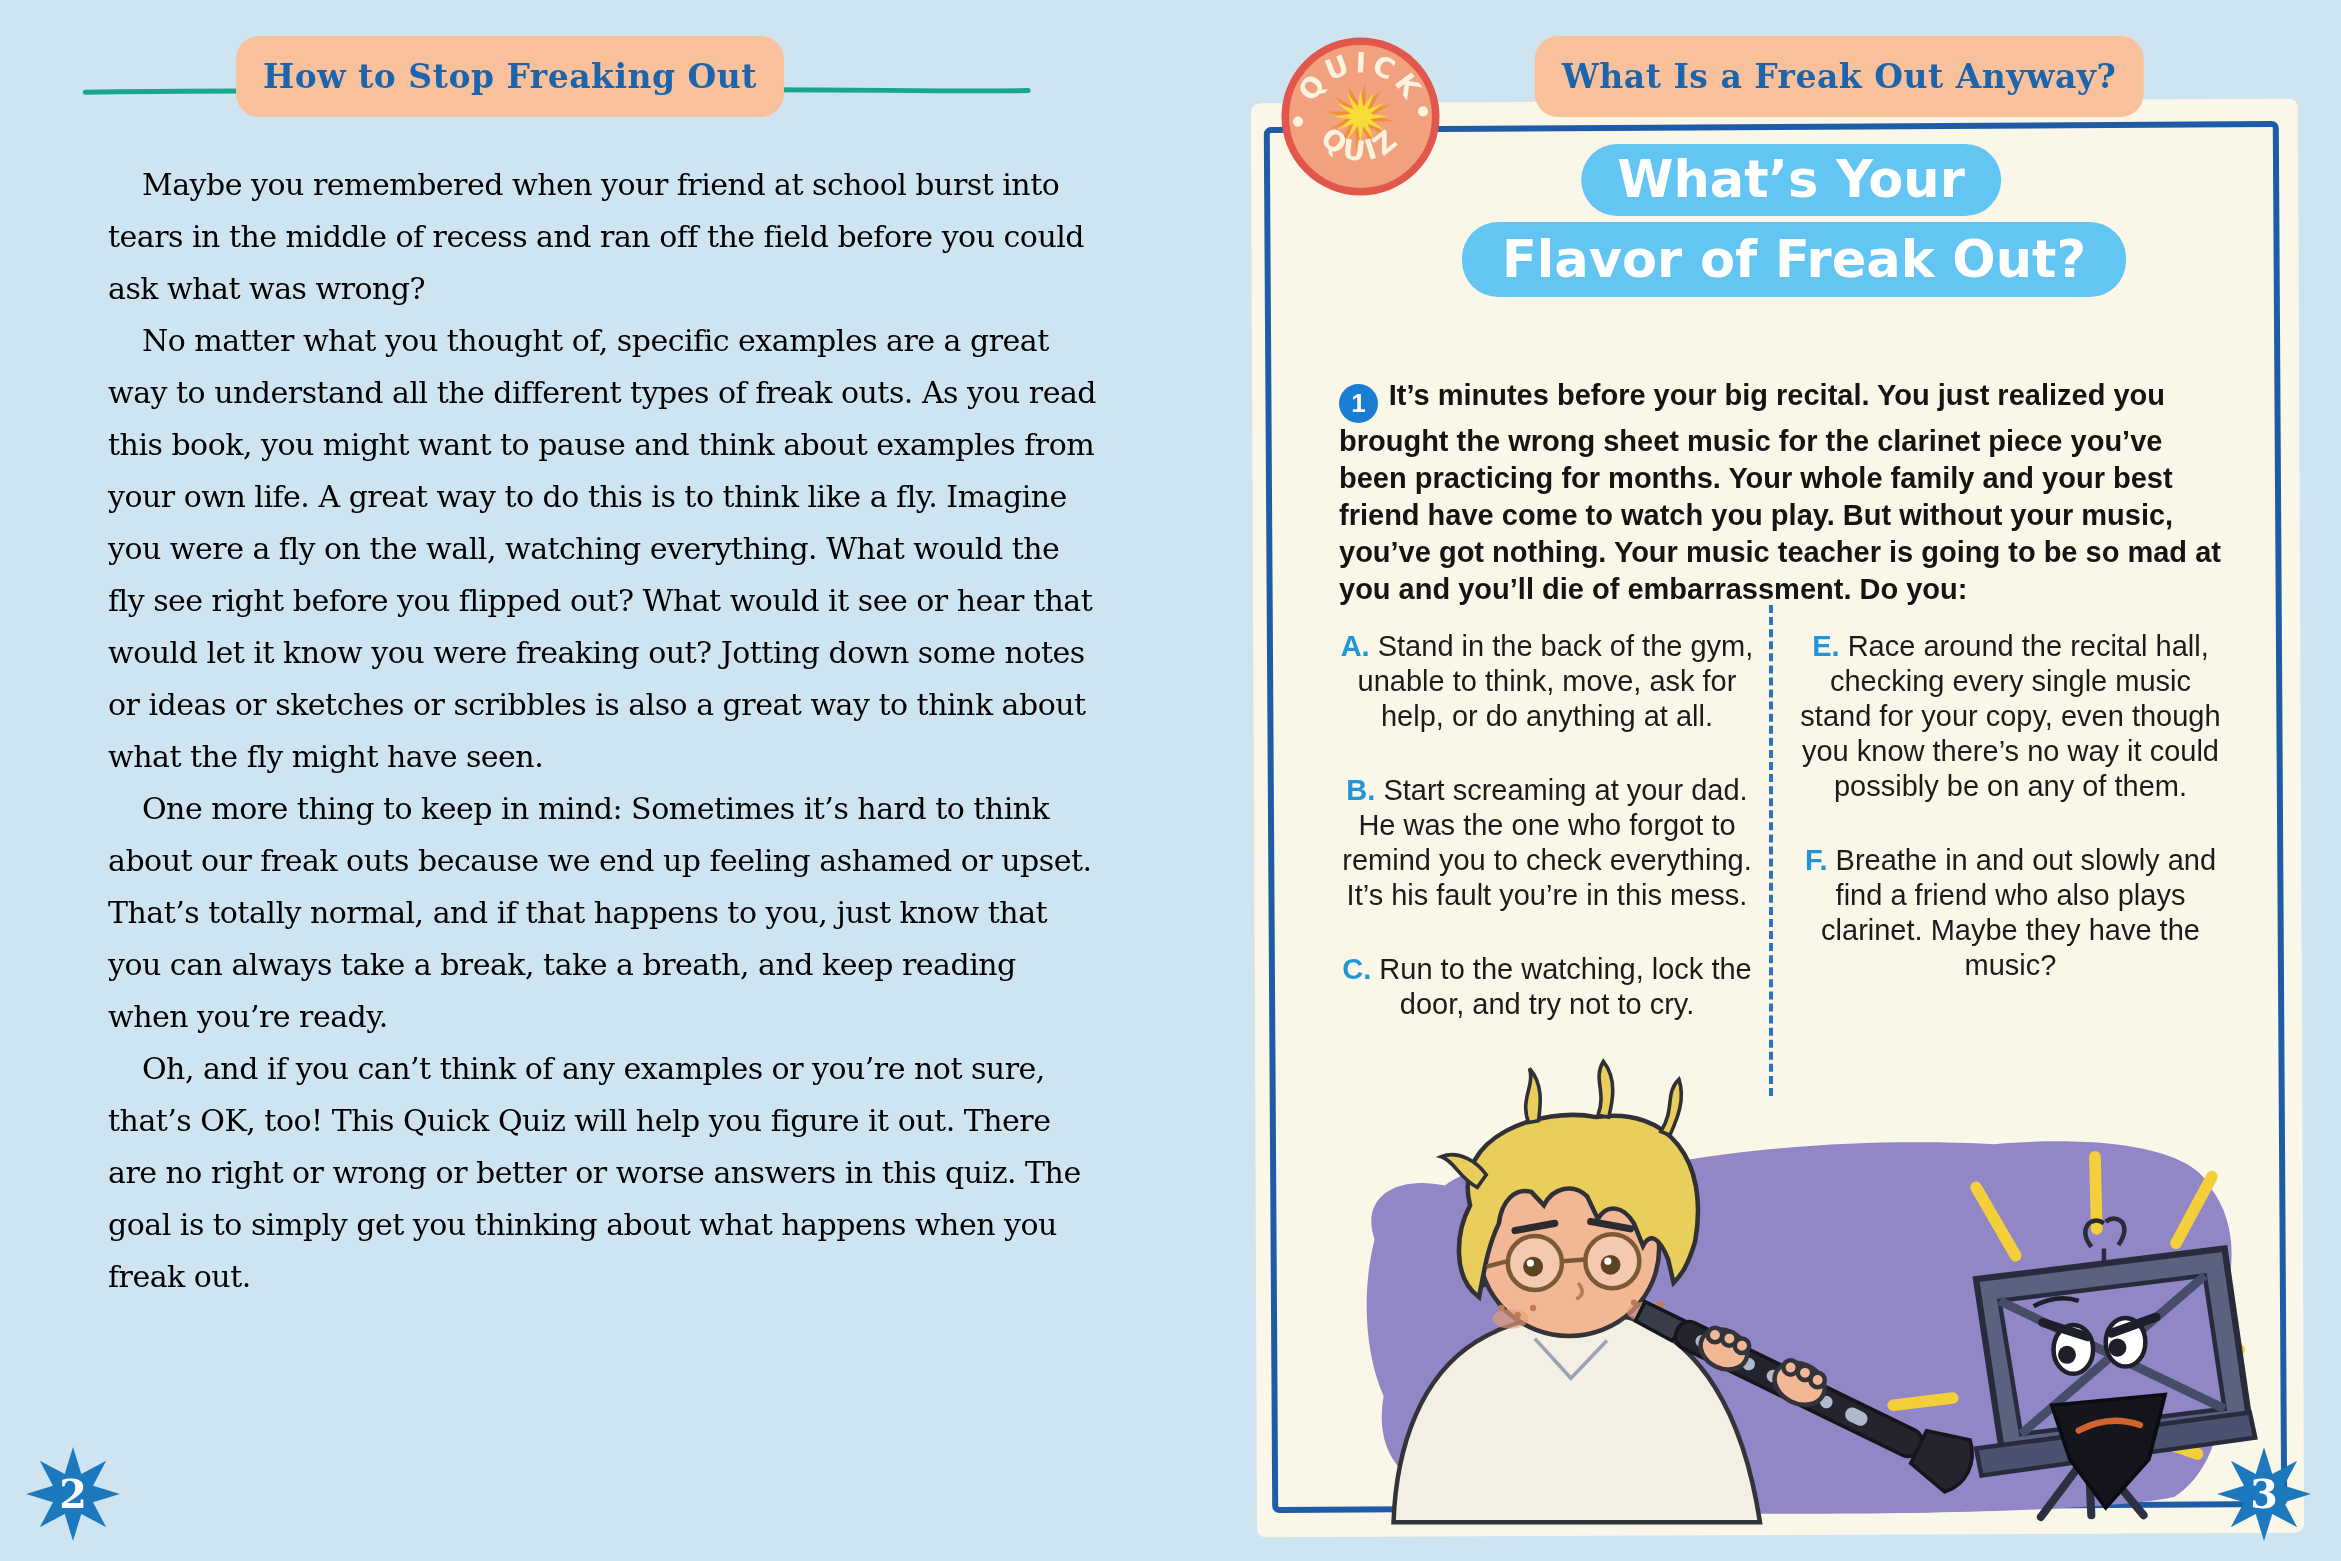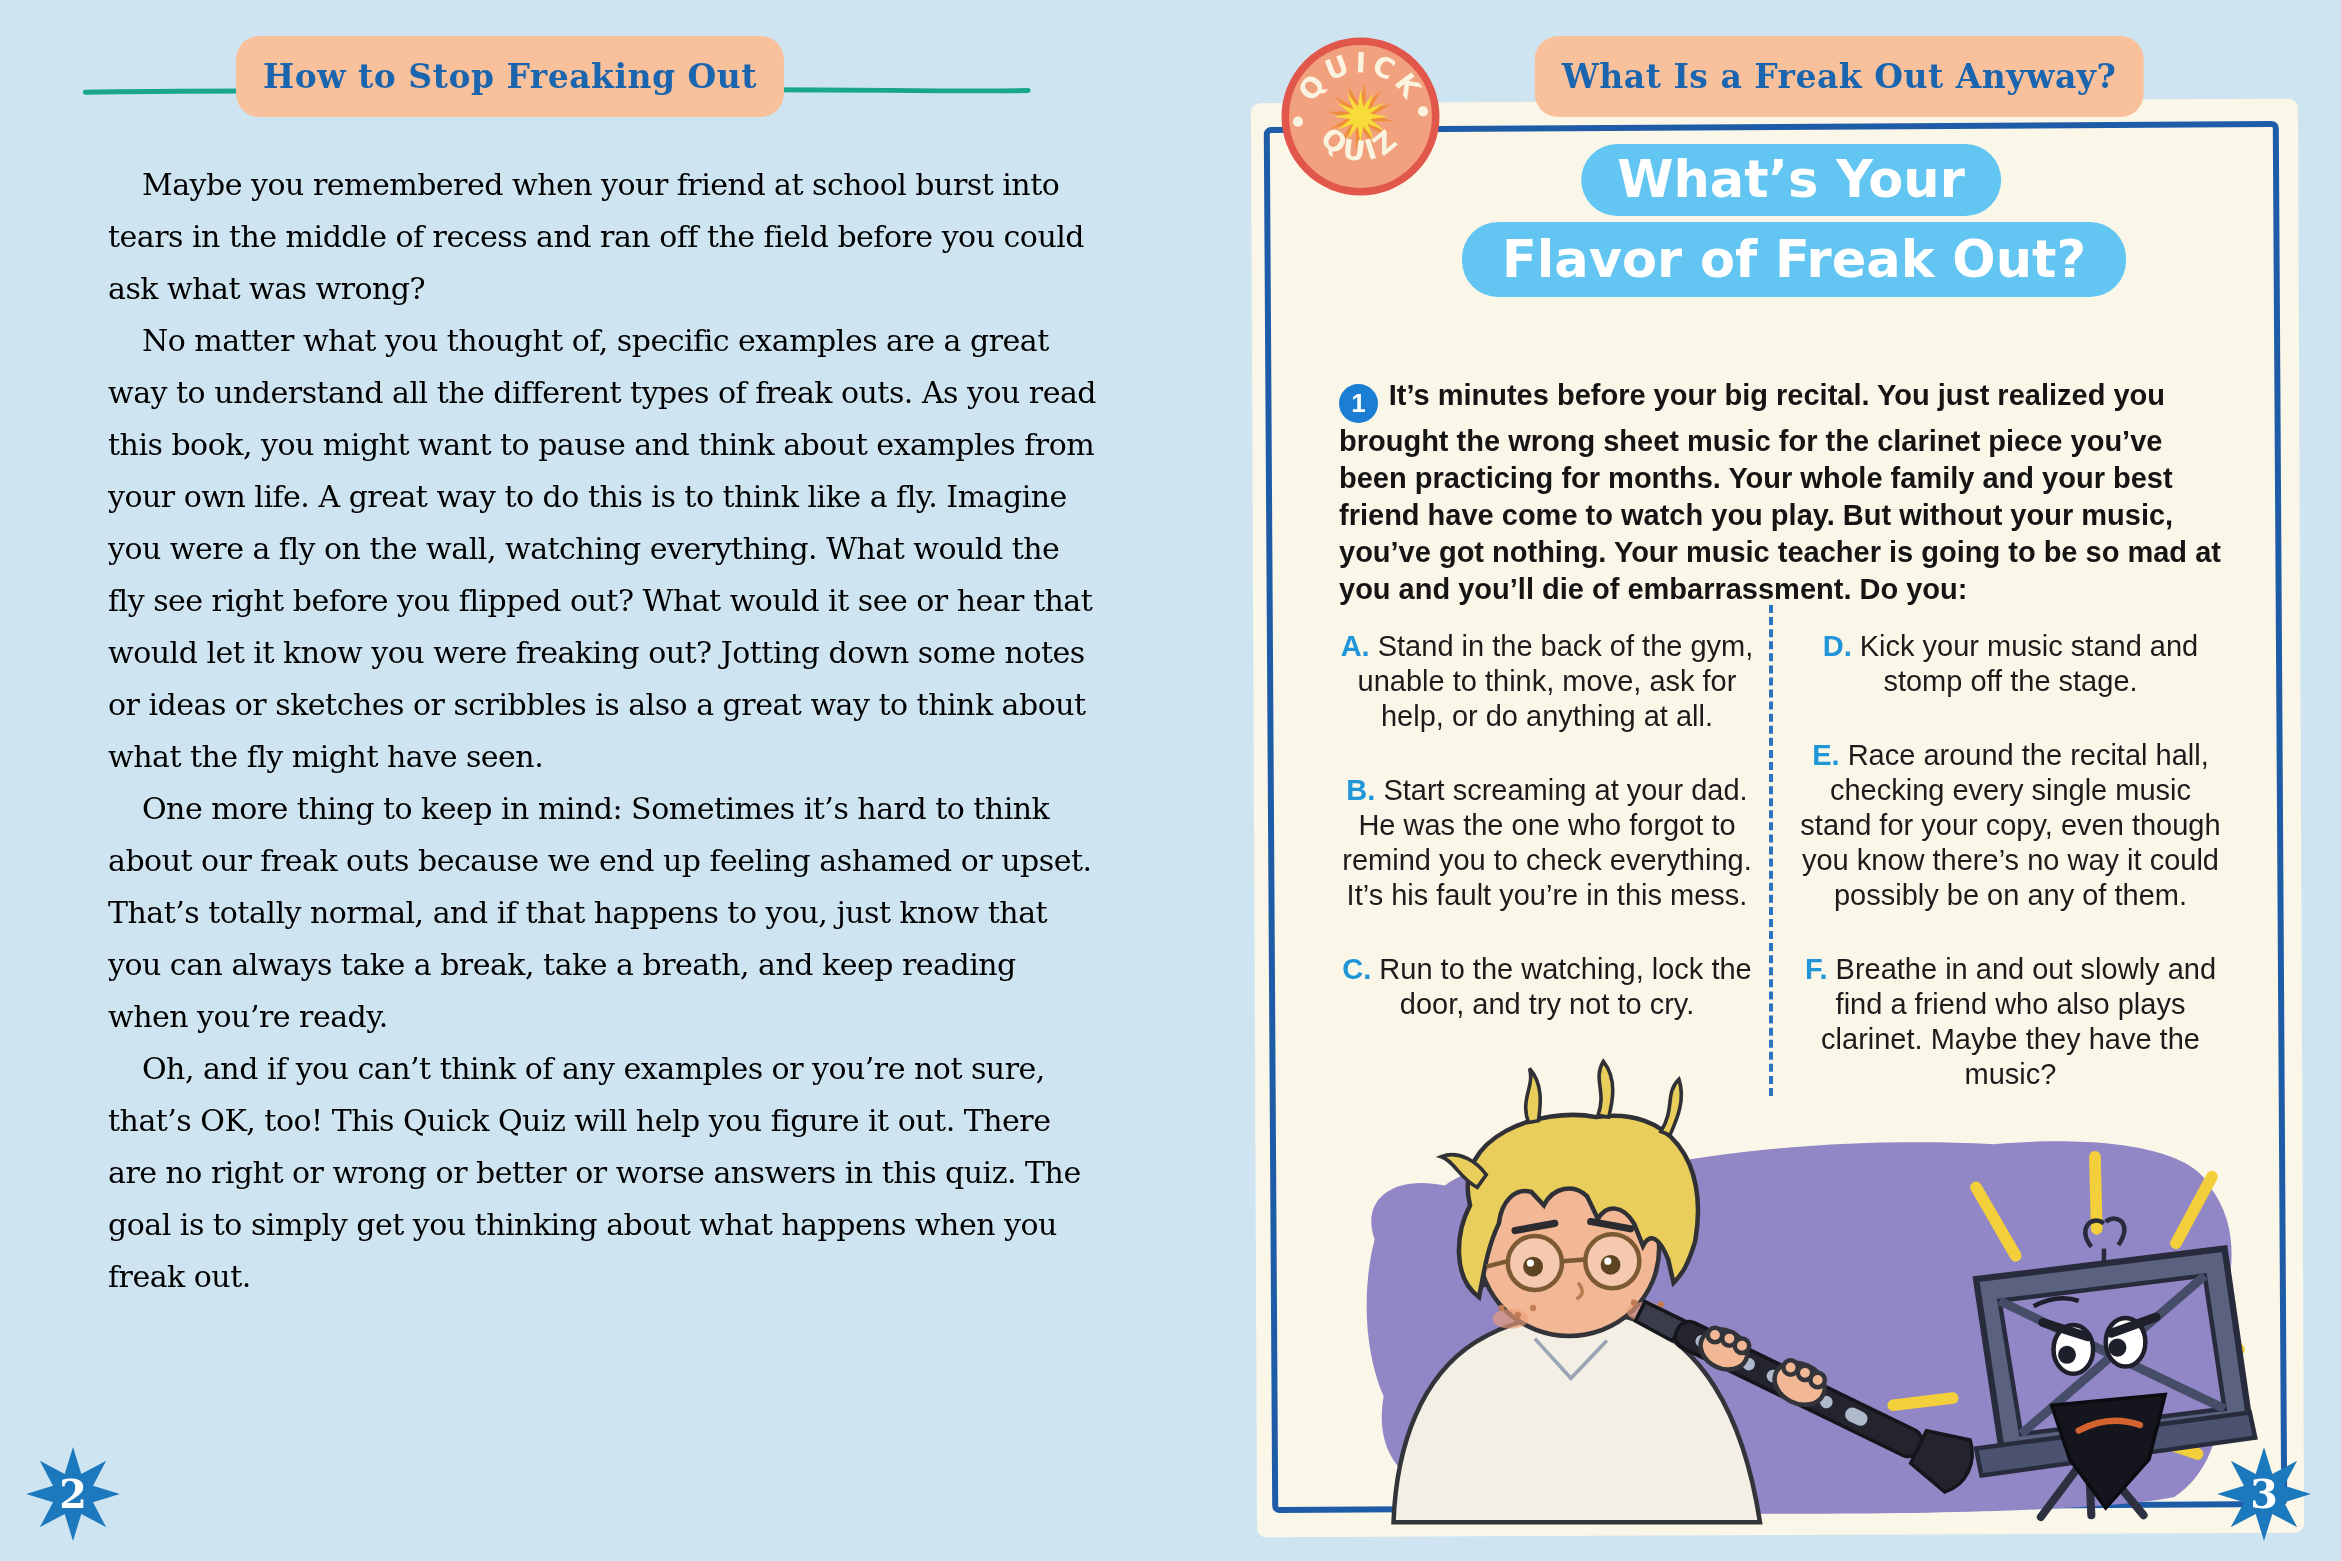--- a/index.html
+++ b/index.html
@@ -122,21 +122,20 @@
   </div>
 
   <div class="options-wrap">
     <div class="opt-col">
       <p class="option"><span class="option-letter">A.</span> <span>Stand in the back of the gym, unable to think, move, ask for help, or do anything at all.</span></p>
       <p class="option"><span class="option-letter">B.</span> <span>Start screaming at your dad. He was the one who forgot to remind you to check everything. It’s his fault you’re in this mess.</span></p>
       <p class="option"><span class="option-letter">C.</span> <span>Run to the watching, lock the door, and try not to cry.</span></p>
     </div>
     <div class="col-divider"></div>
     <div class="opt-col right">
-      <p class="option"><span class="option-letter">D.</span> <span>Kick your music stand and stomp off the stage.</span></p>
       <p class="option"><span class="option-letter">E.</span> <span>Race around the recital hall, checking every single music stand for your copy, even though you know there’s no way it could possibly be on any of them.</span></p>
       <p class="option"><span class="option-letter">F.</span> <span>Breathe in and out slowly and find a friend who also plays clarinet. Maybe they have the music?</span></p>
     </div>
   </div>
 
   <svg class="illustration" viewBox="0 0 1064 528">
 
     <path fill="#9186c6" d="M74,208 C58,162 96,136 152,148 C200,112 300,120 362,130 C500,102 642,96 762,102 C882,92 982,106 1002,150 C1038,196 1028,262 1006,302 C1028,382 1012,462 962,494 C862,516 402,518 202,502 C112,494 72,452 84,382 C62,332 60,262 74,208 Z"></path>
 
     <g stroke="#f2cf3b" stroke-width="13" stroke-linecap="round">

